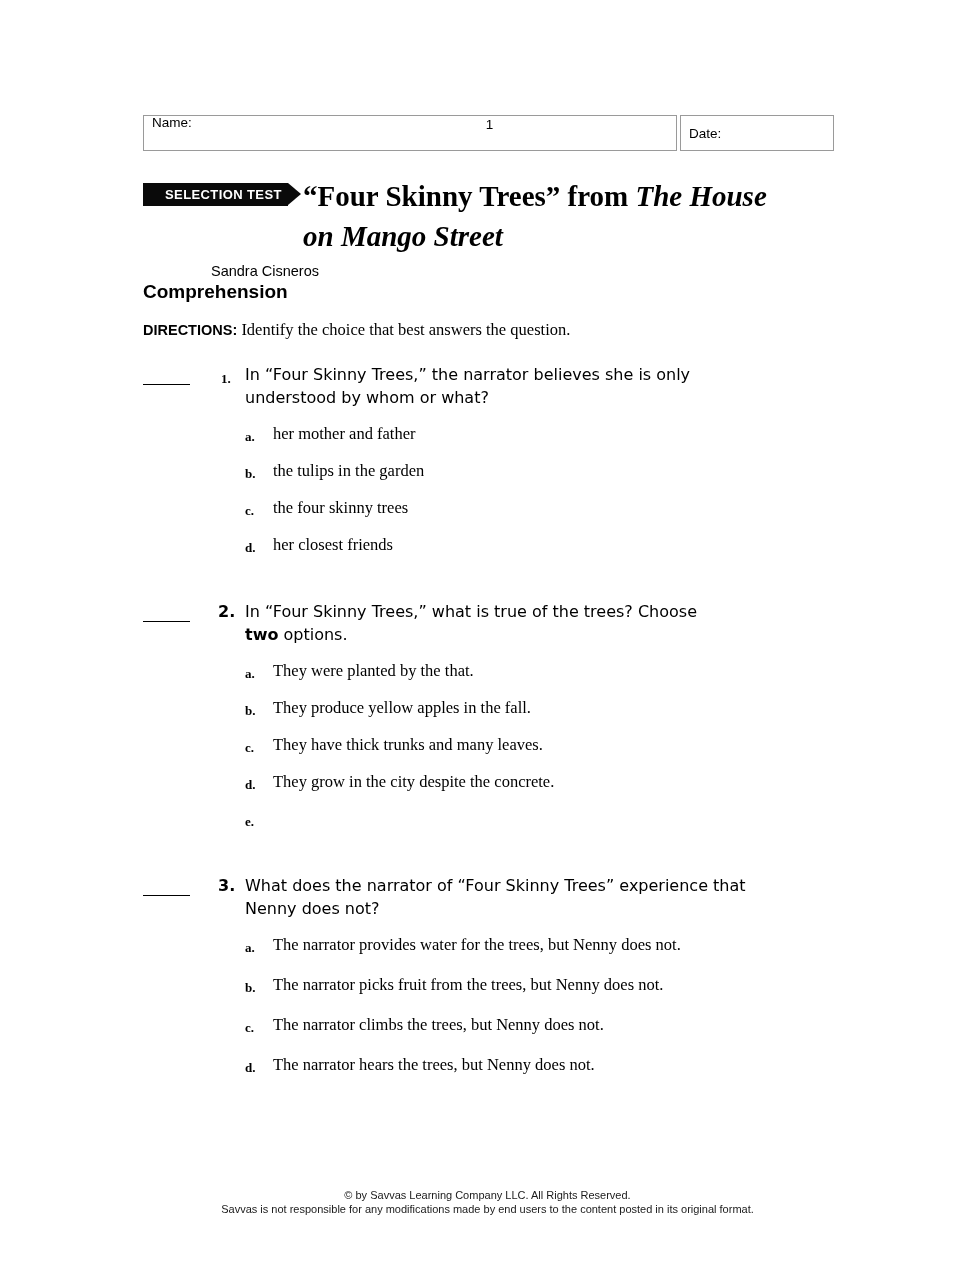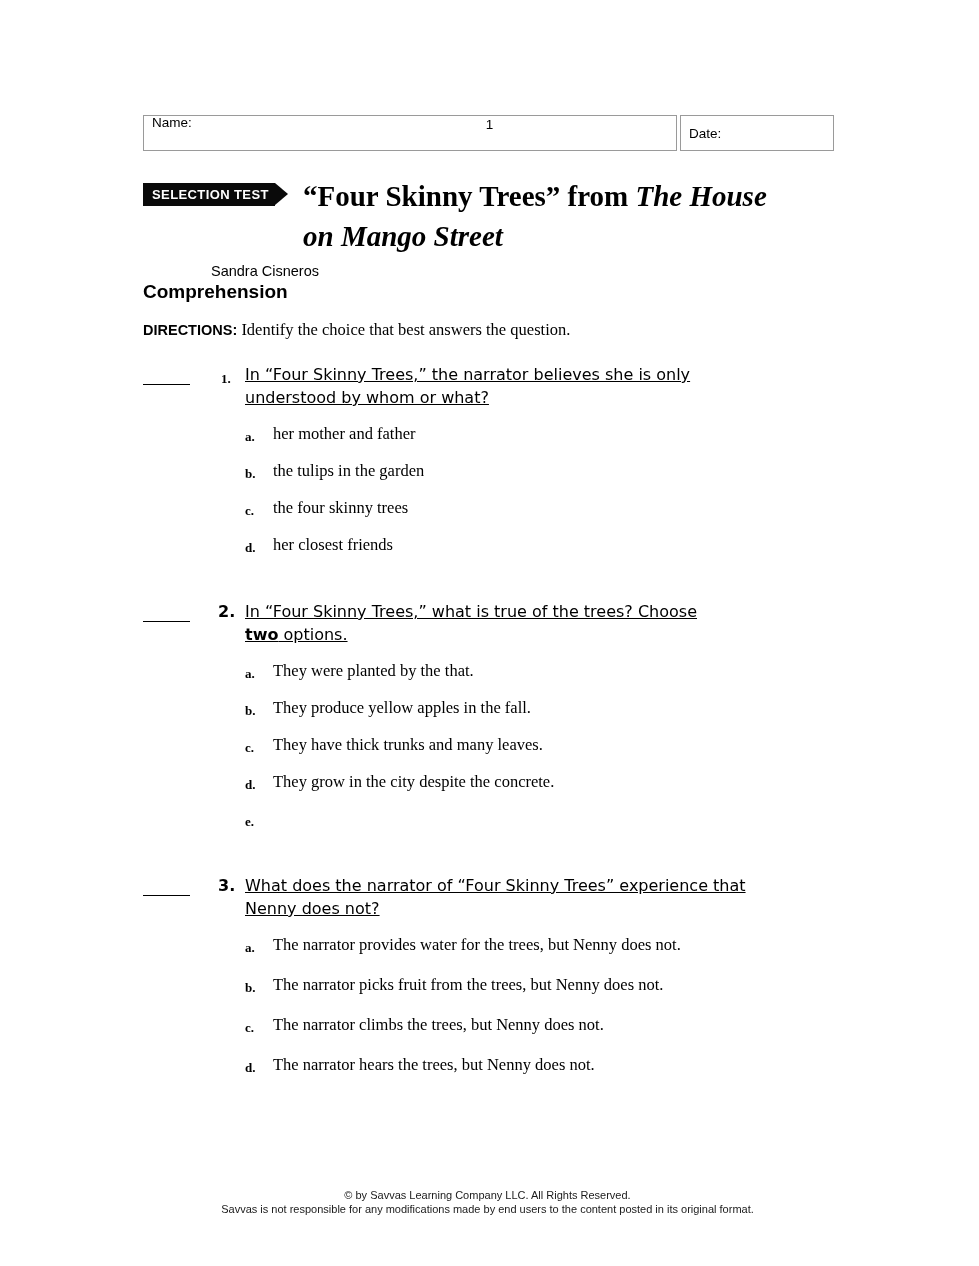--- a/index.html
+++ b/index.html
@@ -55,21 +55,21 @@
     height: 23px;
   }
   .badge-text {
     background: #0a0a0a;
     color: #fff;
     font-family: "Liberation Sans", sans-serif;
     font-weight: bold;
     font-size: 13px;
     letter-spacing: 0.4px;
     display: flex; align-items: center;
-    padding: 0 6px 0 9px;
+    padding: 0 6px 0 22px;
     white-space: nowrap;
   }
   .badge-arrow {
     width: 0; height: 0;
     border-top: 11.5px solid transparent;
     border-bottom: 11.5px solid transparent;
     border-left: 13px solid #0a0a0a;
   }
   .title {
     font-family: "Liberation Serif", serif;
@@ -120,21 +120,20 @@
   .qnum-serif {
     font-family: "Liberation Serif", serif;
     font-size: 13px; line-height: 23px;
     padding-top: 4px; padding-left: 3px;
   }
   .qbody { width: 540px; }
   .stem {
     font-family: "DejaVu Sans", sans-serif;
     font-size: 16px;
     line-height: 23px;
-    text-decoration: underline;
   }
   .stem b { font-weight: bold; }
   .choices { margin-top: 13px; }
   .choice { display: flex; margin-bottom: 14px; }
   .choices-wide .choice { margin-bottom: 17px; }
   .choice-letter {
     flex: none; width: 28px;
     font-family: "Liberation Serif", serif;
     font-weight: bold;
     font-size: 13px;

